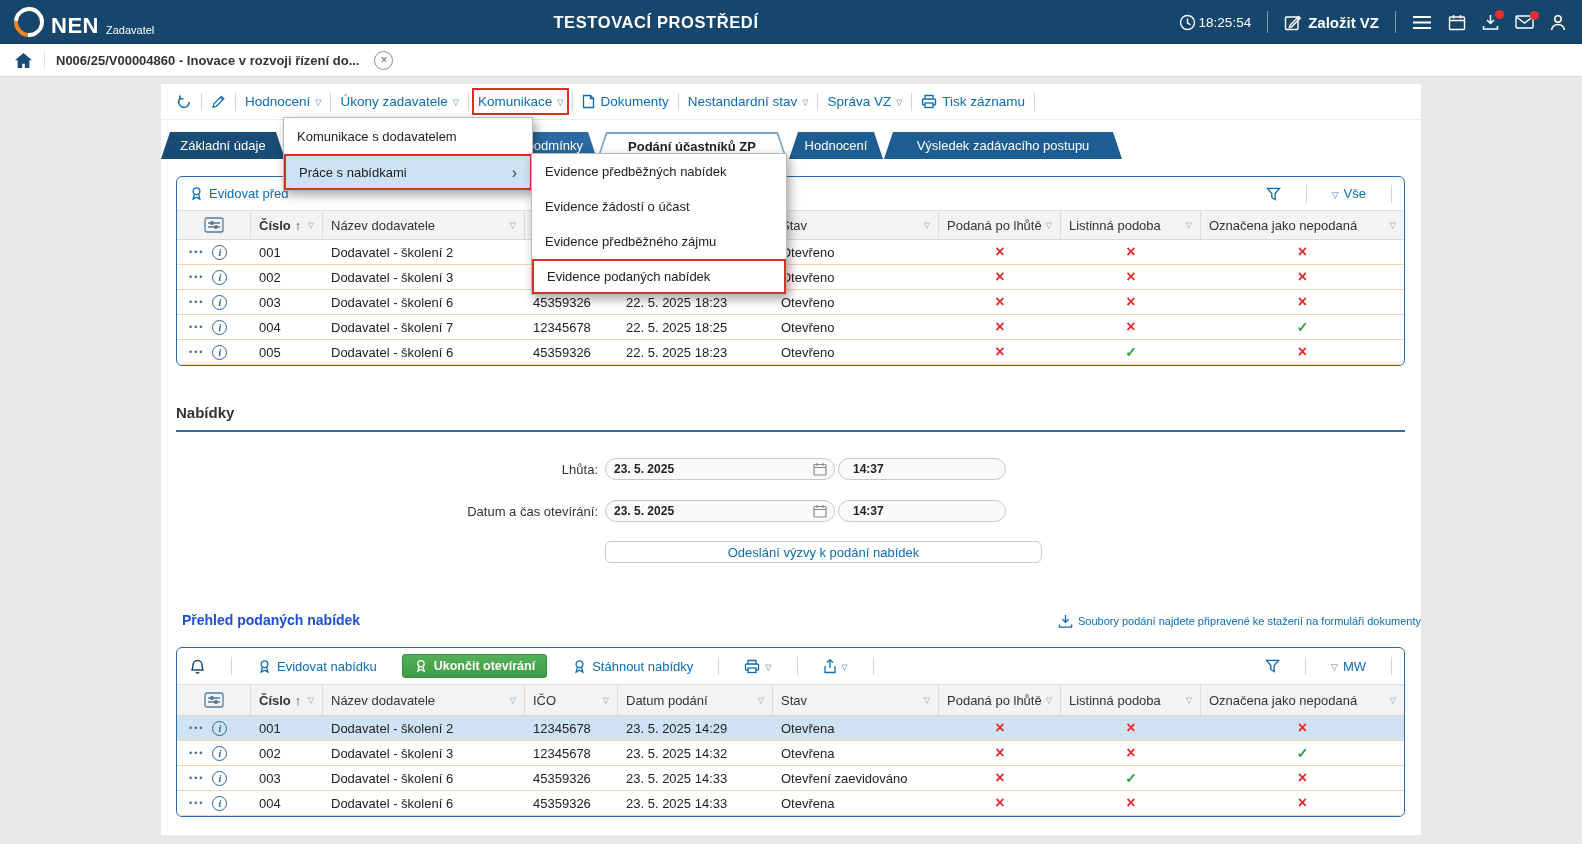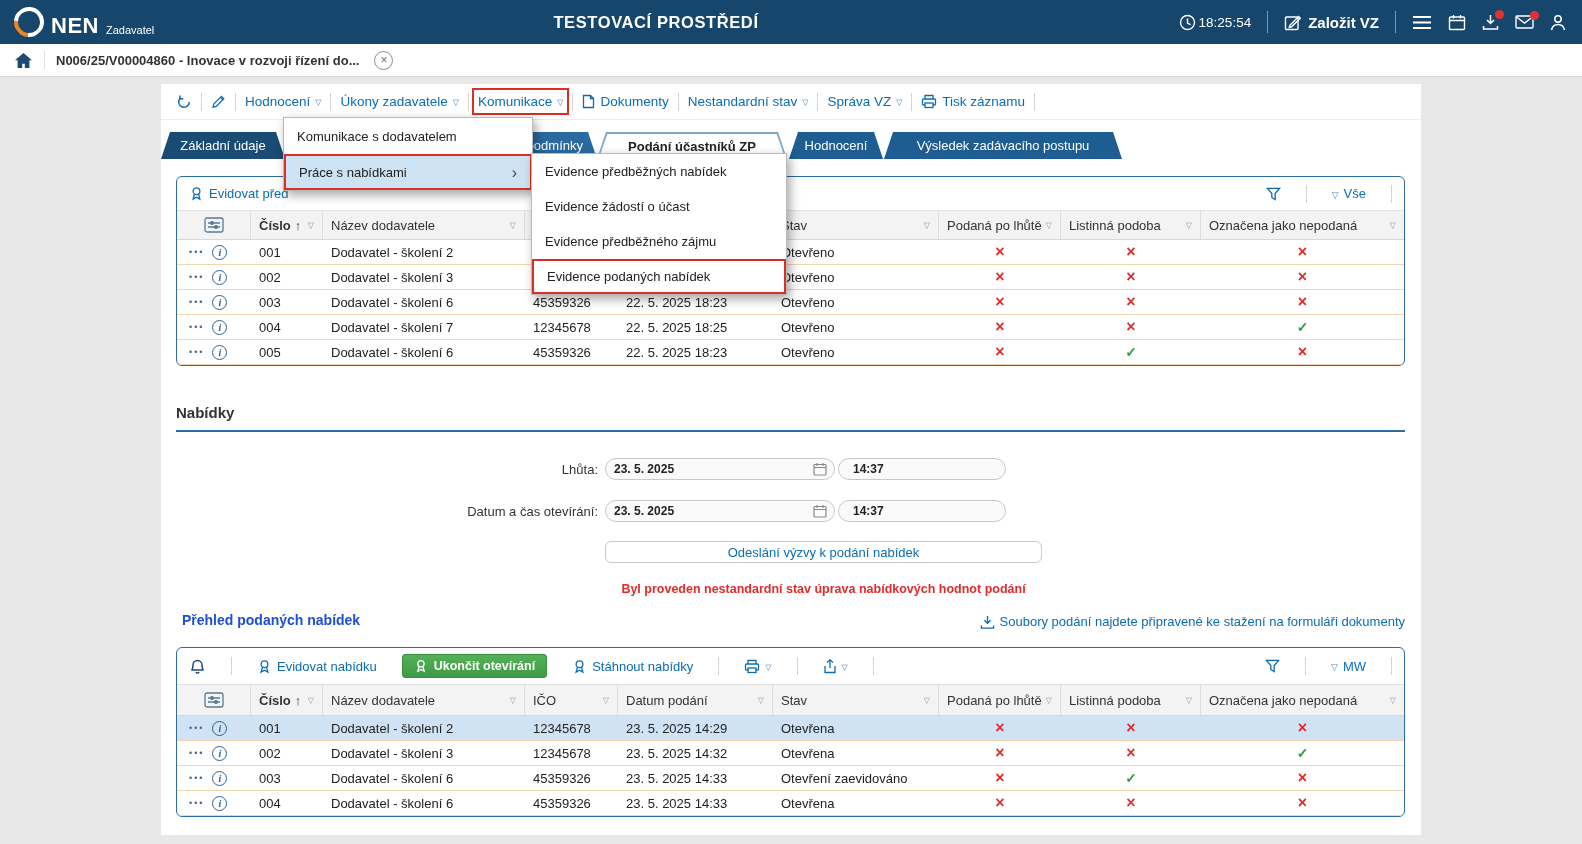--- a/index.html
+++ b/index.html
@@ -86,21 +86,21 @@
   #nabidky-h{position:absolute;left:15px;top:320px;font-size:15px;font-weight:bold;color:#333}
   #nabidky-rule{position:absolute;left:15px;top:346px;width:1229px;height:2px;background:#2d6ca2}
   .frm-label{position:absolute;left:0;width:437px;text-align:right;font-size:13px;color:#333;white-space:nowrap}
   .field{position:absolute;height:22px;background:#fafafa;border:1px solid #c9c9c9;border-radius:11px;display:flex;align-items:center;font-weight:bold;font-size:12px;color:#222;cursor:text}
   .f-date{left:444px;width:230px;padding:0 7px 0 8px;justify-content:space-between}
   .f-time{left:677px;width:168px;padding-left:14px}
   #send-btn{position:absolute;left:444px;top:457px;width:437px;height:22px;border:1px solid #c9c9c9;border-radius:6px;background:#fff;color:#0c6cb3;font-size:13px;
        display:flex;align-items:center;justify-content:center;cursor:pointer}
   #warning{position:absolute;left:244px;top:498px;width:837px;text-align:center;color:#e02b2b;font-weight:bold;font-size:12.5px}
   #prehled-h{position:absolute;left:21px;top:528px;font-size:14px;font-weight:bold;color:#1d4ed8}
-  #files-link{position:absolute;right:16px;top:530px;font-size:13px}
+  #files-link{position:absolute;right:0;top:530px;font-size:11px}
 
   
   .menu{position:absolute;background:#fff;border:1px solid #b9b9b9;box-shadow:3px 4px 10px rgba(0,0,0,.35);z-index:60}
   #ctx-menu{left:283px;top:117px;width:250px}
   #ctx-submenu{left:531px;top:153px;width:256px}
   .mi{height:36px;display:flex;align-items:center;padding:9px 13px;font-size:13px;color:#222;cursor:pointer;background:#fff}
   .smi{height:35px;display:flex;align-items:center;padding:0 13px;font-size:13px;color:#222;cursor:pointer;background:#fff}
   .mi.hl{background:#cde2f3}
   .annot{border:2px solid #d93025}
   .chev{margin-left:auto;color:#444;font-size:16px;line-height:13px}
@@ -450,21 +450,20 @@
     <svg width="14" height="14" viewBox="0 0 14 14" fill="none" stroke="#8a8a8a" stroke-width="1.2">
         <rect x="1" y="2.5" width="12" height="10.5" rx="1"></rect>
         <path d="M1 5.5h12M4 1v3M10 1v3"></path>
       </svg>
   </div>
   <div class="field f-time" style="top:416px">
       <span>14:37</span>
     </div>
 
   <div id="send-btn">Odeslání výzvy k podání nabídek</div>
-  <div id="warning">Byl proveden nestandardní stav úprava nabídkových hodnot podání</div>
 
   <div id="prehled-h">Přehled podaných nabídek</div>
   <span class="link" id="files-link">
     <svg width="15" height="14" viewBox="0 0 17 16" fill="none" stroke="#0c6cb3" stroke-width="1.5">
         <path d="M8.5 1v8M5 6l3.5 3.5L12 6"></path>
         <path d="M1.5 12v3h14v-3"></path>
       </svg>
     <span>Soubory podání najdete připravené ke stažení na formuláři dokumenty</span>
   </span>
 

